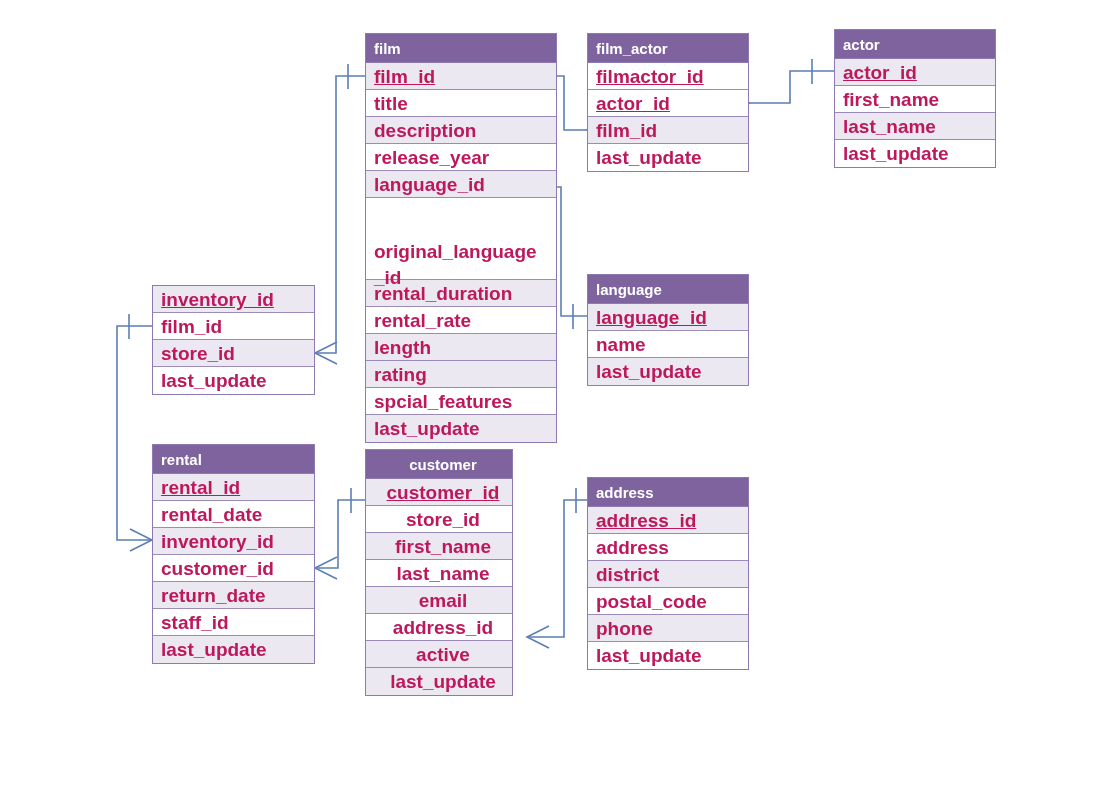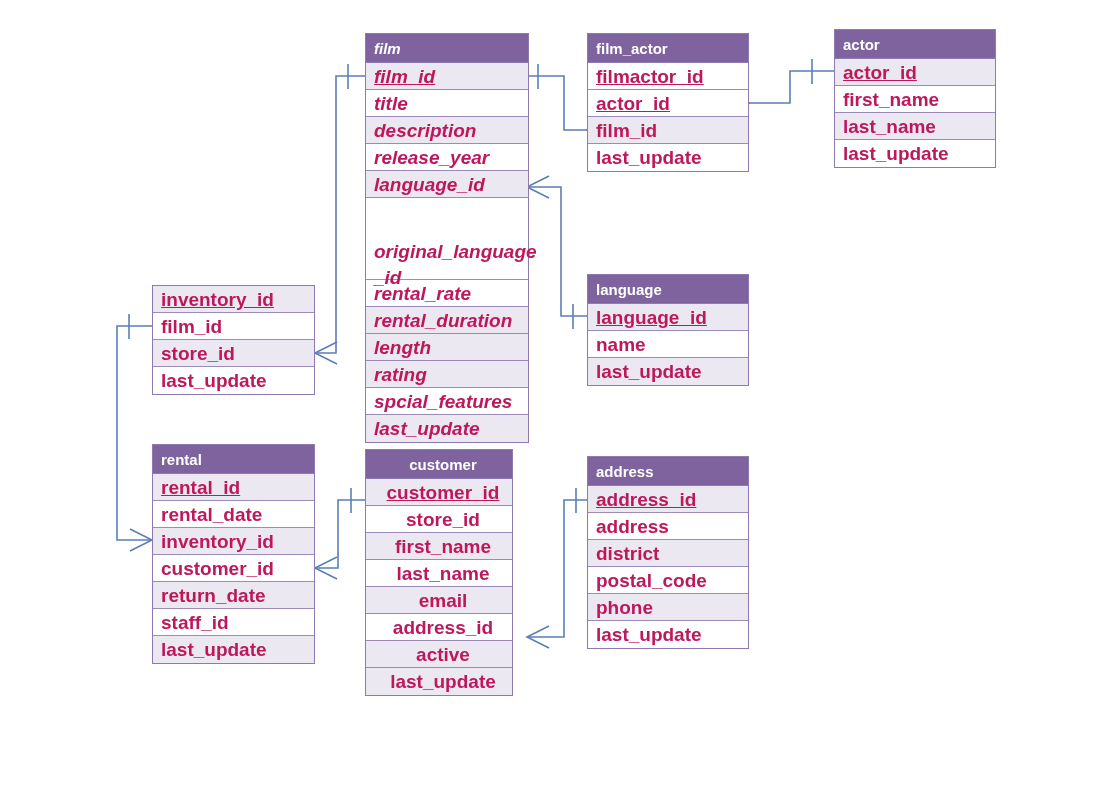--- a/index.html
+++ b/index.html
@@ -125,30 +125,30 @@
       <polyline points="337,557 315,568 337,579"></polyline>
     </g>
 
     <g>
       <polyline points="527,637 564,637 564,500 587,500"></polyline>
       <line x1="576" y1="488" x2="576" y2="513"></line>
       <polyline points="549,626 527,637 549,648"></polyline>
     </g>
   </svg>
 
-  <div class="entity" style="left:365px; top:33px; width:164px;font-style:italic;">
+  <div class="entity" style="left:365px; top:33px; width:192px;">
     <div class="entity-header">film</div>
     <div class="attr shade pk"><span>film_id</span></div>
     <div class="attr"><span>title</span></div>
     <div class="attr shade"><span>description</span></div>
     <div class="attr"><span>release_year</span></div>
     <div class="attr shade"><span>language_id</span></div>
     <div class="attr tall"><span>original_language</span><span class="l2">_id</span></div>
+    <div class="attr shade"><span>rental_duration</span></div>
     <div class="attr"><span>rental_rate</span></div>
-    <div class="attr shade"><span>rental_duration</span></div>
     <div class="attr shade"><span>length</span></div>
     <div class="attr shade"><span>rating</span></div>
     <div class="attr"><span>spcial_features</span></div>
     <div class="attr shade last"><span>last_update</span></div>
   </div>
 
   <div class="entity" style="left:587px; top:33px; width:162px;">
     <div class="entity-header">film_actor</div>
     <div class="attr pk"><span>filmactor_id</span></div>
     <div class="attr pk"><span>actor_id</span></div>
@@ -194,21 +194,21 @@
     <div class="attr shade pk"><span>customer_id</span></div>
     <div class="attr"><span>store_id</span></div>
     <div class="attr shade"><span>first_name</span></div>
     <div class="attr"><span>last_name</span></div>
     <div class="attr shade"><span>email</span></div>
     <div class="attr"><span>address_id</span></div>
     <div class="attr shade"><span>active</span></div>
     <div class="attr shade last"><span>last_update</span></div>
   </div>
 
-  <div class="entity" style="left:587px; top:456px; width:162px;">
+  <div class="entity" style="left:587px; top:477px; width:162px;">
     <div class="entity-header">address</div>
     <div class="attr shade pk"><span>address_id</span></div>
     <div class="attr"><span>address</span></div>
     <div class="attr shade"><span>district</span></div>
     <div class="attr"><span>postal_code</span></div>
     <div class="attr shade"><span>phone</span></div>
     <div class="attr last"><span>last_update</span></div>
   </div>
 
 </div>

